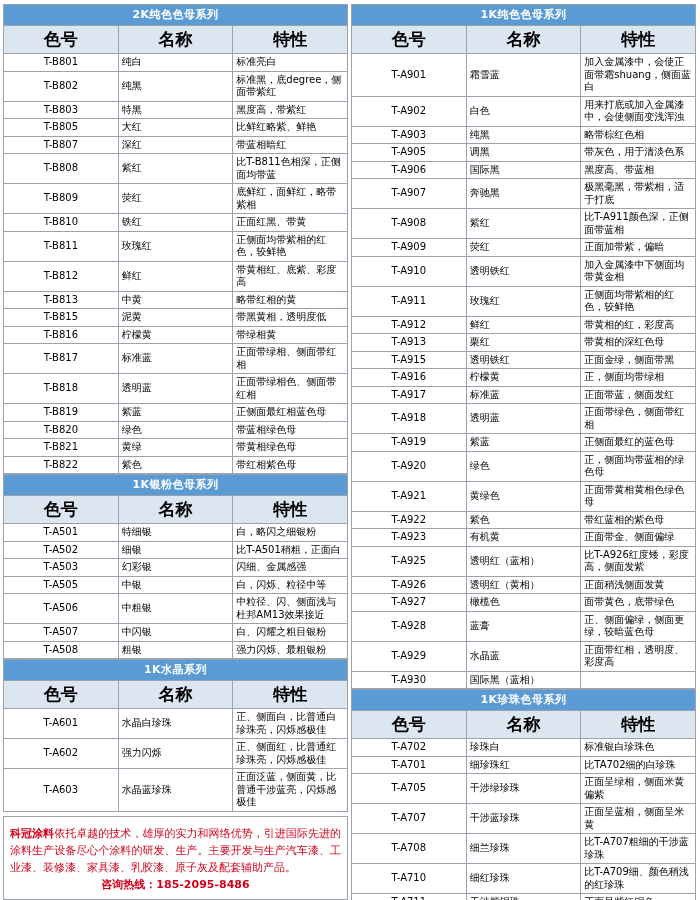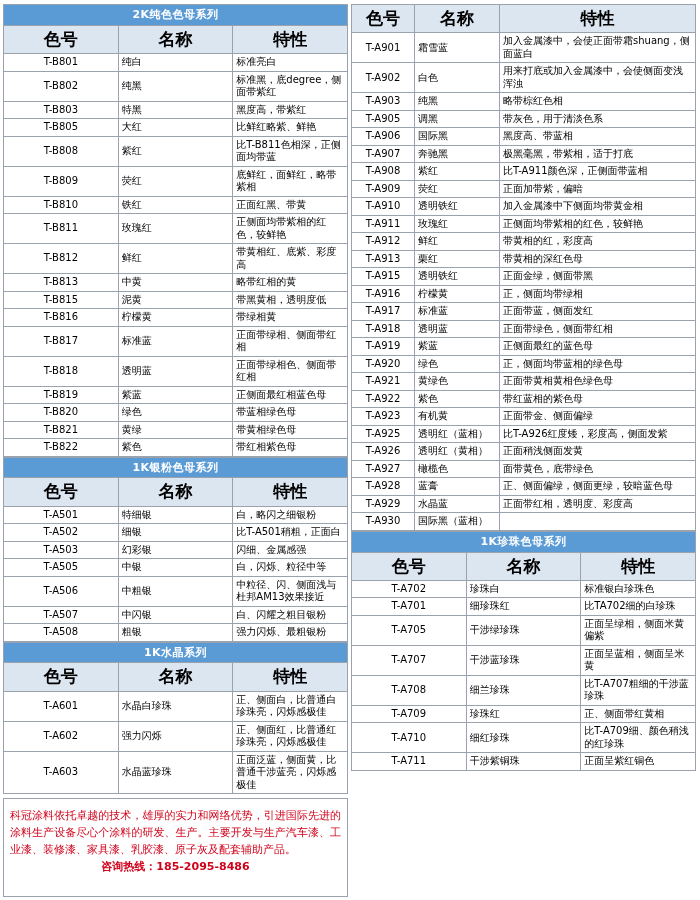--- a/index.html
+++ b/index.html
@@ -75,21 +75,21 @@
     line-height: 1.55;
     flex: 1;
   }
   .promo p {
     margin: 0;
     color: #d0021b;
     font-size: 11px;
     text-align: justify;
     text-align-last: left;
   }
-  .promo .brand { font-weight: normal; }
+  .promo .brand { font-weight: bold; }
   .promo .center {
     text-align: center;
     font-weight: bold;
     margin-top: 4px;
     font-size: 11px;
     color: #d0021b;
   }
   .promo .phone {
     text-align: center;
     font-weight: bold;
@@ -127,20 +127,25 @@
             <td class="c-code">T-B803</td>
             <td class="c-name">特黑</td>
             <td class="c-prop">黑度高，带紫红</td>
           </tr>
       <tr class="row">
             <td class="c-code">T-B805</td>
             <td class="c-name">大红</td>
             <td class="c-prop">比鲜红略紫、鲜艳</td>
           </tr>
       <tr class="row">
+            <td class="c-code">T-B807</td>
+            <td class="c-name">深红</td>
+            <td class="c-prop">带蓝相暗红</td>
+          </tr>
+      <tr class="row">
             <td class="c-code">T-B808</td>
             <td class="c-name">紫红</td>
             <td class="c-prop">比T-B811色相深，正侧面均带蓝</td>
           </tr>
       <tr class="row">
             <td class="c-code">T-B809</td>
             <td class="c-name">荧红</td>
             <td class="c-prop">底鲜红，面鲜红，略带紫相</td>
           </tr>
       <tr class="row">
@@ -286,20 +291,23 @@
       <p><span class="brand">科冠涂料</span><span>依托卓越的技术，雄厚的实力和网络优势，引进国际先进的涂料生产设备尽心个涂料的研发、生产。主要开发与生产汽车漆、工业漆、装修漆、家具漆、乳胶漆、原子灰及配套辅助产品。</span></p>
       <div class="phone">咨询热线：185-2095-8486</div>
     </div>
 
   </div>
 
   <div class="col col-right">
 
     <table class="tbl">
       <tbody>
+          <tr class="section-title">
+        <td colspan="3">1K纯色色母系列</td>
+      </tr>
       <tr class="hdr">
         <td class="c-code">色号</td>
         <td class="c-name">名称</td>
         <td class="c-prop">特性</td>
       </tr>
       <tr class="row">
             <td class="c-code">T-A901</td>
             <td class="c-name">霜雪蓝</td>
             <td class="c-prop">加入金属漆中，会使正面带霜shuang，侧面蓝白</td>
           </tr>
@@ -465,25 +473,20 @@
             <td class="c-code">T-A707</td>
             <td class="c-name">干涉蓝珍珠</td>
             <td class="c-prop">正面呈蓝相，侧面呈米黄</td>
           </tr>
       <tr class="row">
             <td class="c-code">T-A708</td>
             <td class="c-name">细兰珍珠</td>
             <td class="c-prop">比T-A707粗细的干涉蓝珍珠</td>
           </tr>
       <tr class="row">
-            <td class="c-code">T-A709</td>
-            <td class="c-name">珍珠红</td>
-            <td class="c-prop">正、侧面带红黄相</td>
-          </tr>
-      <tr class="row">
             <td class="c-code">T-A710</td>
             <td class="c-name">细红珍珠</td>
             <td class="c-prop">比T-A709细、颜色稍浅的红珍珠</td>
           </tr>
       <tr class="row">
             <td class="c-code">T-A711</td>
             <td class="c-name">干涉紫铜珠</td>
             <td class="c-prop">正面呈紫红铜色</td>
           </tr>
 

